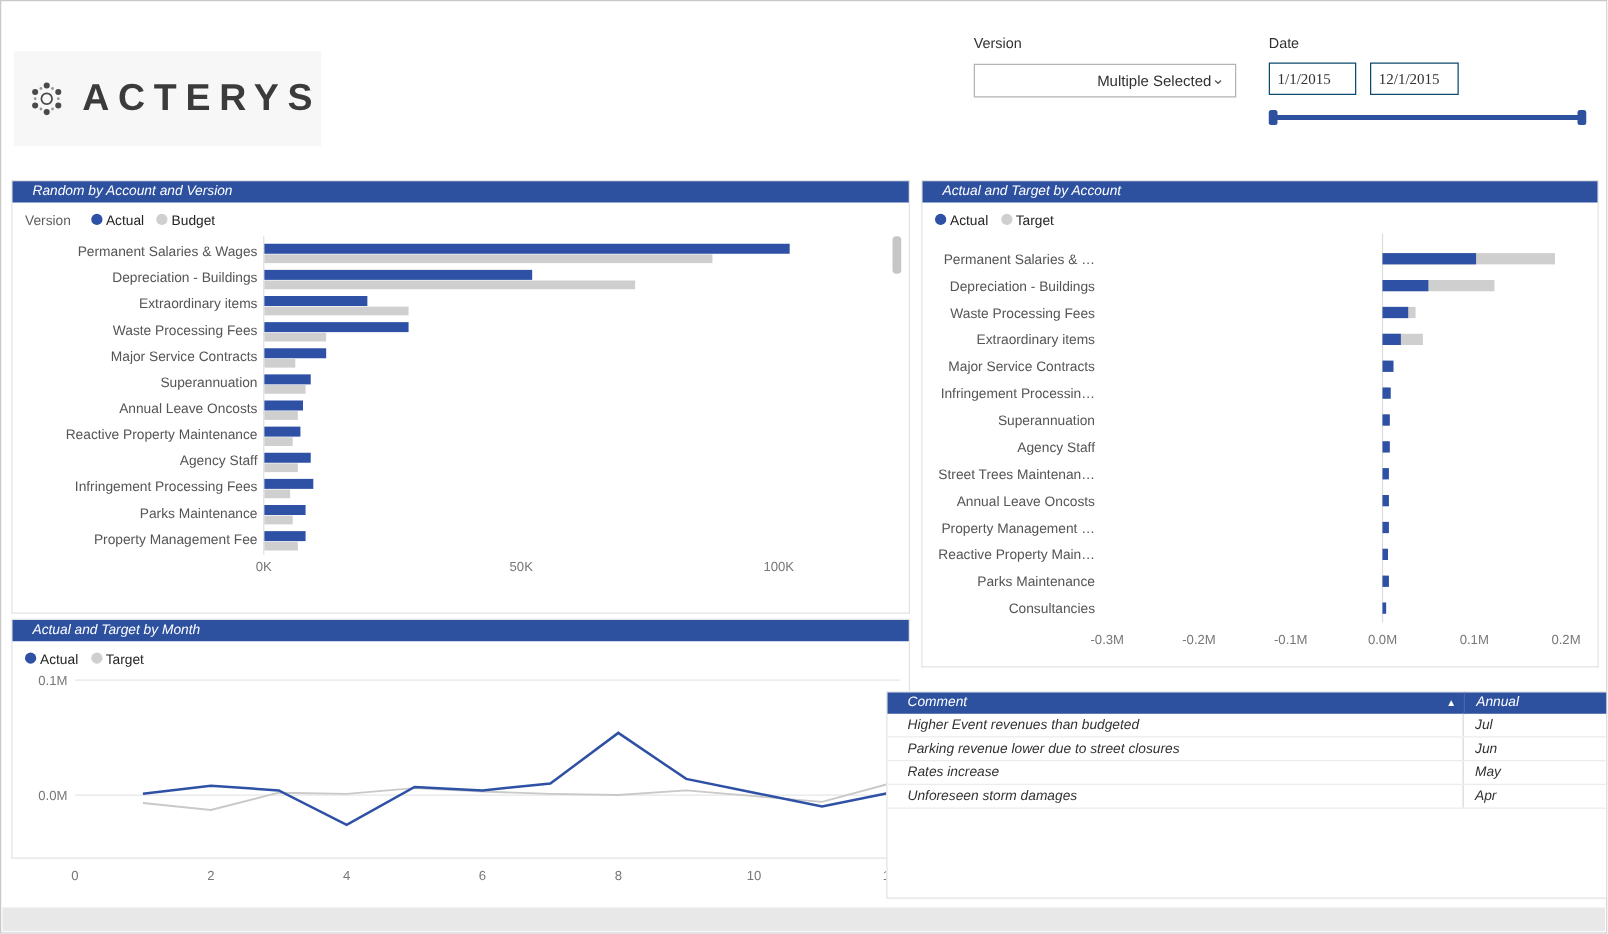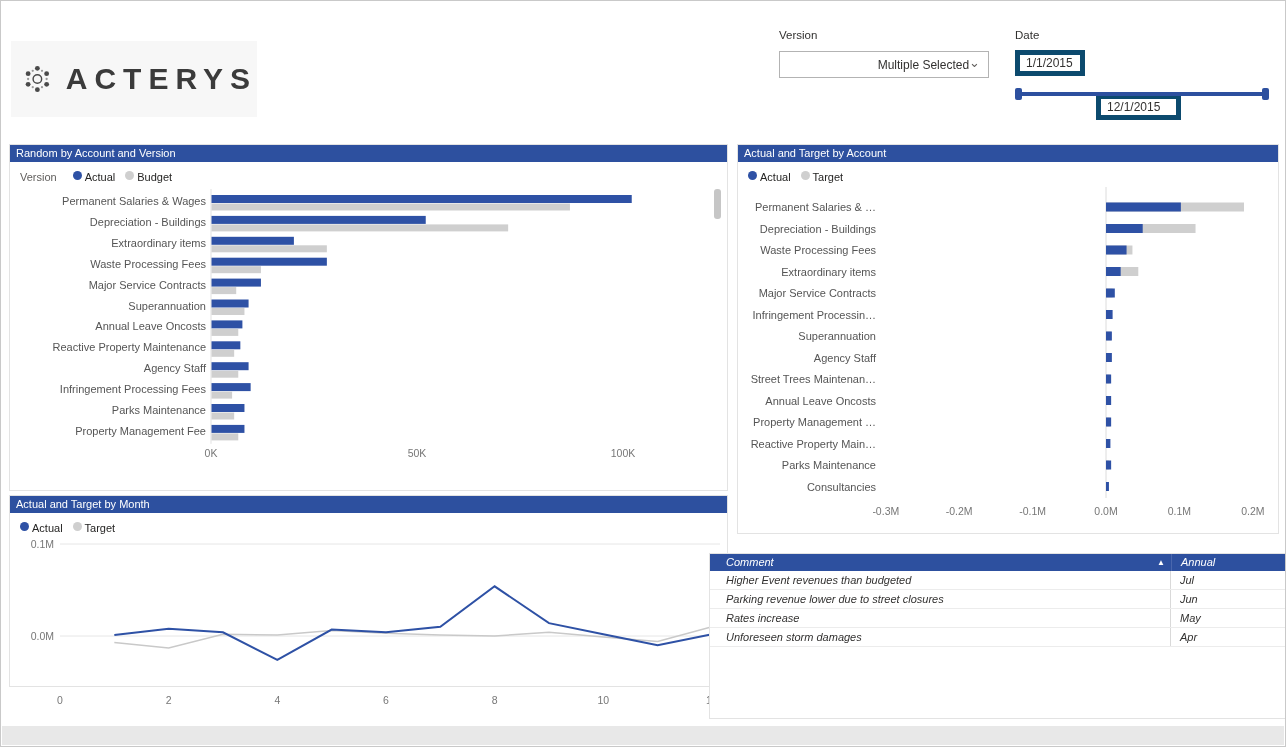--- a/index.html
+++ b/index.html
@@ -6,30 +6,30 @@
   body { margin:0; background:#ffffff; font-family:"Liberation Sans", sans-serif; }
   .page { position:relative; width:1286px; height:747px; background:#fff; border:1px solid #c9c9c9; overflow:hidden; }
 
   
   .logo { position:absolute; left:10px; top:40px; width:246px; height:76px; background:#f7f7f7; display:flex; align-items:center; padding-left:10px; }
   .logo-text { font-size:30px; letter-spacing:7px; color:#3b3b3b; font-weight:600; margin-left:12px; }
   .hdr-label { position:absolute; font-size:11.5px; color:#323130; }
   .dropdown { position:absolute; left:778px; top:50px; width:210px; height:27px; border:1px solid #b3b3b3; background:#fff;
               display:flex; align-items:center; justify-content:flex-end; padding:0 8px; font-size:12px; color:#323130; cursor:pointer; }
   .chev { color:#605e5c; font-size:13px; margin-top:-5px; }
-  .date-input { position:absolute; top:49px; height:26px; border:5px solid #0c4a6e; font-family:Liberation Sans, sans-serif;
+  .date-input { position:absolute; top:49px; height:26px; border:1px solid #0c4a6e; font-family:Liberation Serif, serif;
                 font-size:12px; color:#323130; padding:0 6px; background:#fff; }
   .slider { position:absolute; left:1014px; top:86px; width:254px; height:14px; }
   .slider .track { position:absolute; left:3px; right:3px; top:5px; height:4px; background:#2d509f; }
   .slider .handle { position:absolute; top:1px; width:7px; height:12px; background:#2d509f; border-radius:2px; }
   .slider .handle.left { left:0; } .slider .handle.right { right:0; }
 
   
   .panel { position:absolute; background:#fff; border:1px solid #e3e3e3; }
-  .panel-title { background:#2d509f; color:#fff; font-size:11px; height:17px; line-height:17px; padding-left:6px; }
+  .panel-title { background:#2d509f; color:#fff; font-size:11px; height:17px; line-height:17px; padding-left:16px;font-style:italic; }
   .legend-row { display:flex; align-items:center; padding:9px 0 2px 10px; font-size:11px; color:#252423; }
   .legend-item { display:flex; align-items:flex-start; margin-right:10px; cursor:pointer; }
   .dot { width:9px; height:9px; border-radius:50%; display:inline-block; margin-right:3px; }
   .dot-blue { background:#2e51a5; } .dot-gray { background:#cfcfcf; }
   .filter-label { color:#605e5c; margin-right:16px; }
   svg text { font-family:"Liberation Sans",sans-serif; }
   .cat-label { font-size:11px; fill:#555; }
   .tick-label { font-size:10.5px; fill:#777; }
 
   
@@ -74,21 +74,21 @@
   </div>
 
   <div class="hdr-label" style="left:778px; top:28px;">Version</div>
   <div class="dropdown">
     <span>Multiple Selected</span>
     <span class="chev">⌄</span>
   </div>
 
   <div class="hdr-label" style="left:1014px; top:28px;">Date</div>
   <input class="date-input" style="left: 1014px; width: 70px;" value="1/1/2015">
-  <input class="date-input" style="left: 1095px; width: 85px; margin-top: 44px;" value="12/1/2015">
+  <input class="date-input" style="left: 1095px; width: 71px;" value="12/1/2015">
   <div class="slider">
     <div class="track"></div>
     <div class="handle left"></div>
     <div class="handle right"></div>
   </div>
 
   <div class="panel" style="left:8px; top:143px; width:719px; height:347px;">
     <div class="panel-title">Random by Account and Version</div>
     <div class="legend-row">
       <span class="filter-label">Version</span>

